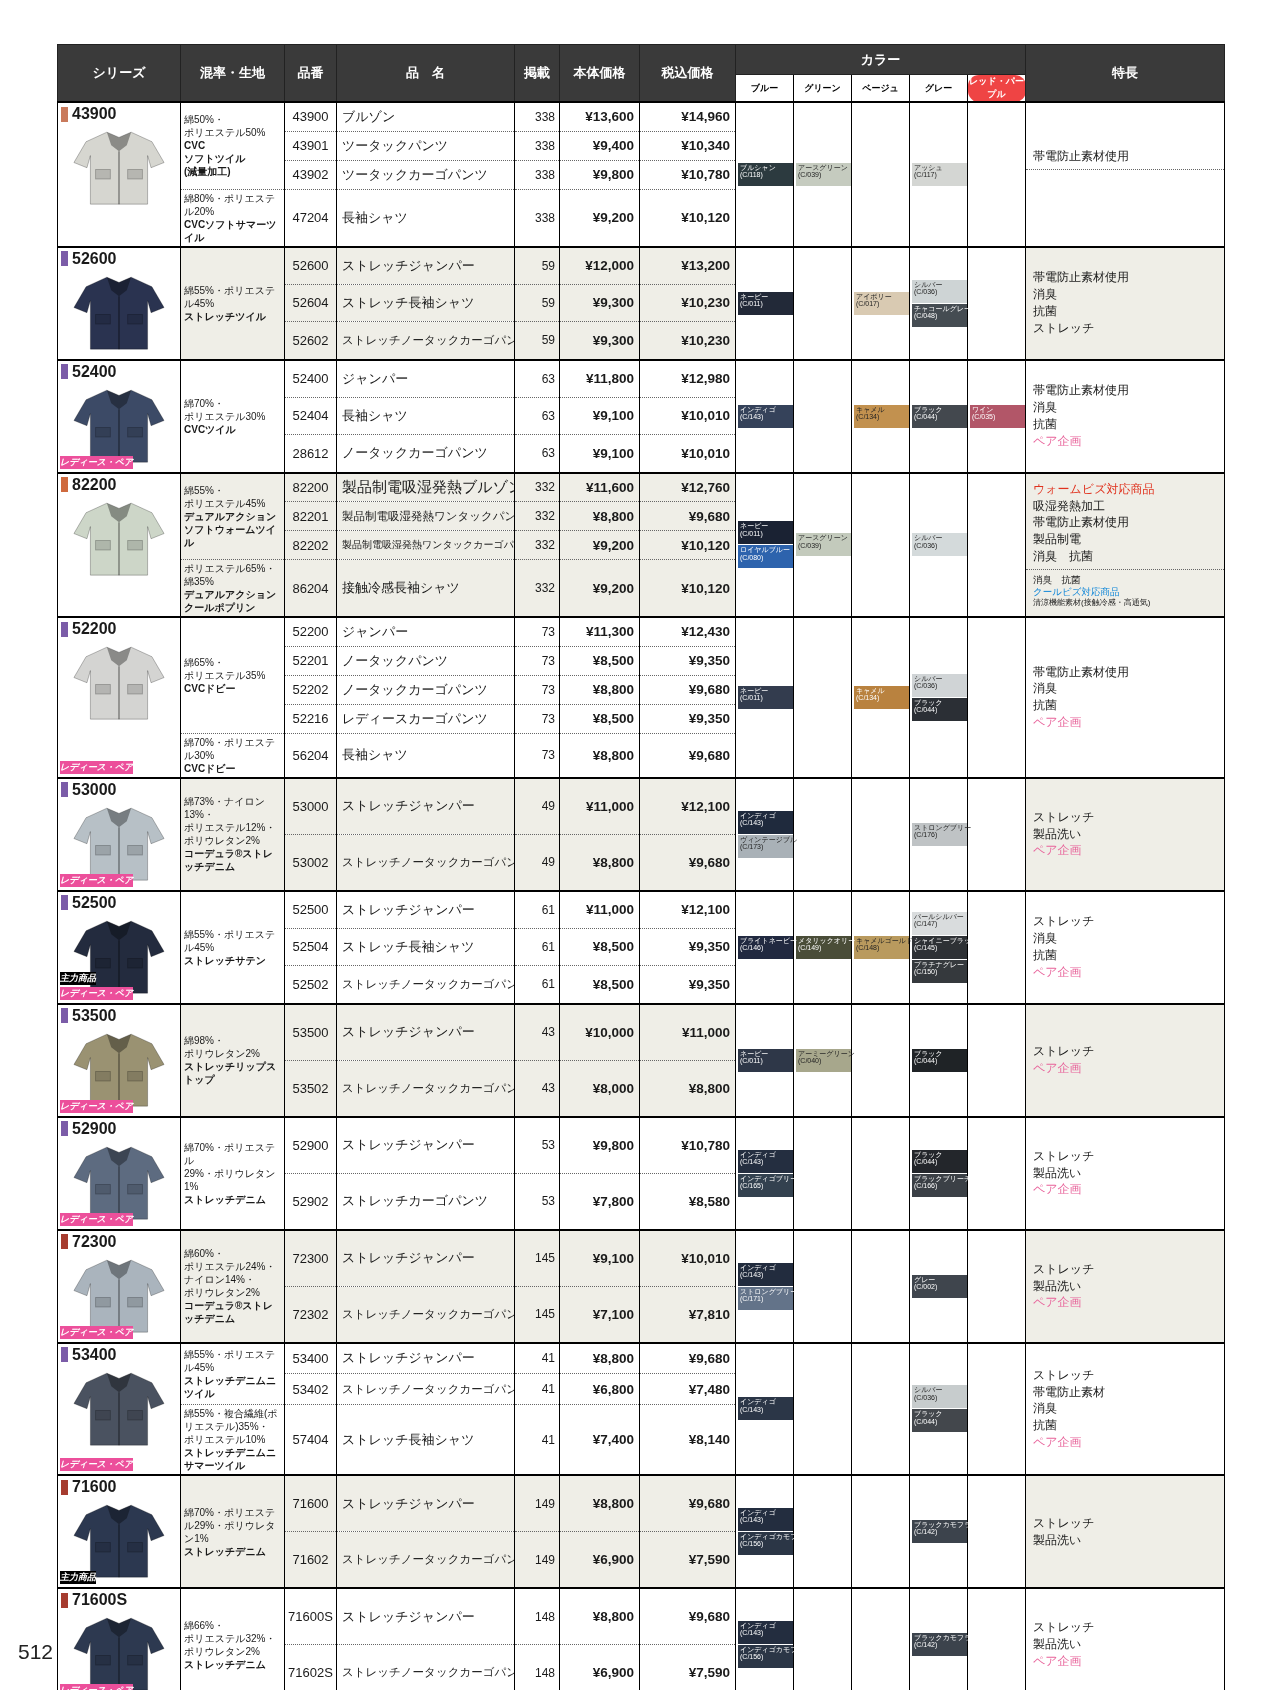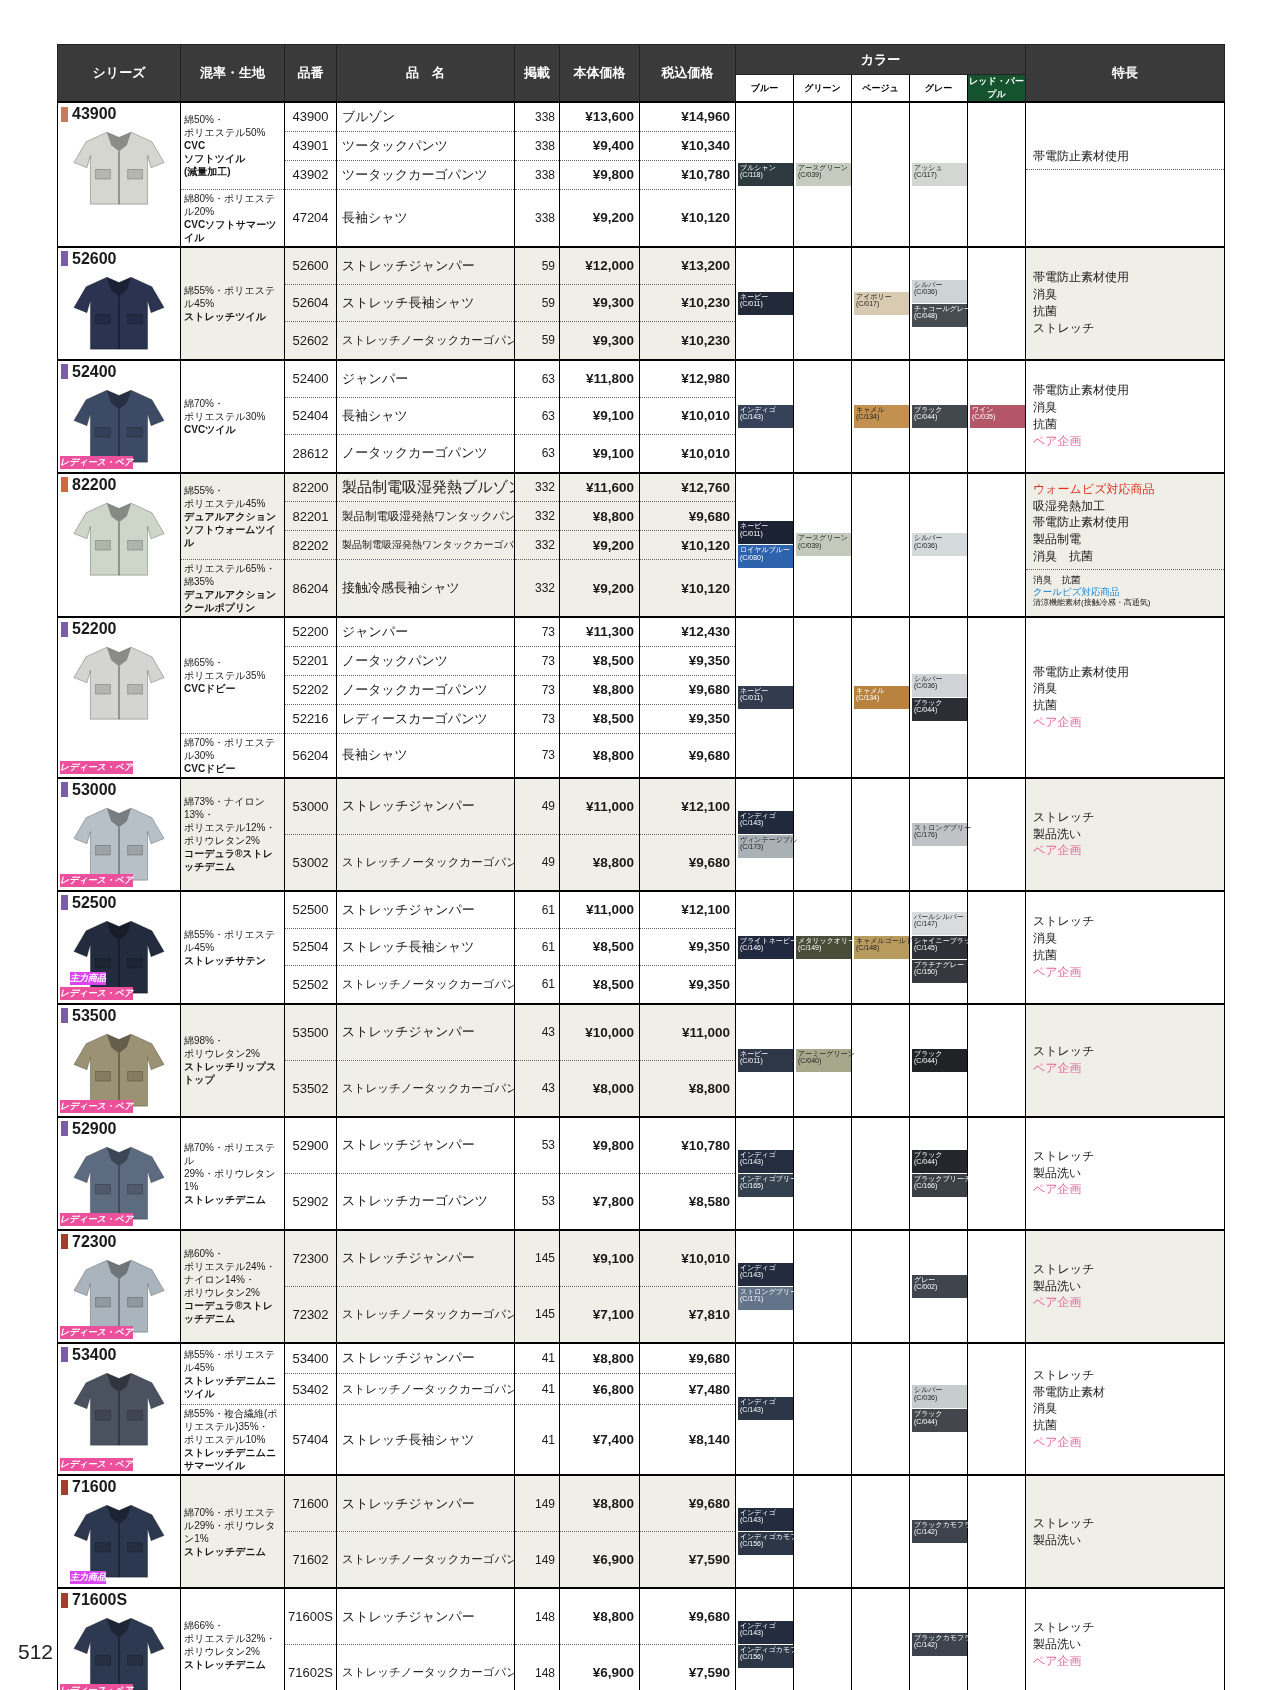--- a/index.html
+++ b/index.html
@@ -4,38 +4,38 @@
 <style>
   html,body{margin:0;padding:0;background:#fff;}
   body{width:1280px;height:1690px;font-family:"Liberation Sans","DejaVu Sans",sans-serif;color:#1a1a1a;position:relative;}
   .page{position:absolute;top:44px;left:57px;}
   table{border-collapse:collapse;table-layout:fixed;width:1167px;}
   th,td{box-sizing:border-box;}
   
   thead th{background:#3a3a3a;color:#fff;font-size:13px;font-weight:bold;border:1px solid #222;padding:2px;}
   thead tr.main th{height:30px;}
   thead tr.sub th{height:17px;font-size:9px;background:#fff;color:#000;border:1px solid #000;padding:0;}
-  thead tr.sub th.red-head{background:#14532d;color:#fff;}
+  thead tr.sub th.red-head{background:#ef4444;color:#fff;border-radius:11px;}
   
   tbody{border-top:2px solid #000;}
   tbody:last-of-type{border-bottom:3px solid #000;}
   tbody td{border-left:1px solid #000;border-right:1px solid #000;background:#fff;vertical-align:middle;padding:0;}
   tbody.beige td{background:#efeee7;}
   tbody.beige td.series-cell,tbody.beige td.color-cell{background:#fff;}
   td.sep{border-top:1px dotted #666;}
   .rows-2 tr{height:37px;} .rows-3 tr{height:31px;} .rows-4 tr{height:29px;} .rows-5 tr{height:29px;}
   
   .series-cell{position:relative;vertical-align:top;padding:2px 3px;}
   .series-head{display:flex;align-items:center;gap:4px;}
   .marker{width:7px;height:15px;flex:0 0 7px;}
   .series-code{font-weight:bold;font-size:16px;letter-spacing:0;}
   .photo-wrap{text-align:center;margin-top:1px;}
   .badges{position:absolute;left:2px;bottom:3px;}
   .badge{display:table;color:#fff;font-size:9px;font-weight:bold;font-style:italic;padding:14px 5px 1px 3px;margin-top:2px;white-space:nowrap;}
-  .badge-main{background:#d946ef;margin-left:10px;}
+  .badge-main{background:#000000;}
   .badge-pair{background:#ec4f9b;}
   
   .fabric-cell{font-size:10px;line-height:1.3;padding:2px 3px;text-align:left;}
   .fabric-cell .fl{display:block;}
   .fabric-cell .fb{font-weight:bold;}
   
   .row-code{font-size:13px;text-align:center;font-weight:normal;}
   .row-name{text-align:left;padding-left:5px;font-size:13px;overflow:hidden;white-space:nowrap;}
   .row-page{text-align:right;padding-right:4px;font-size:12px;}
   .row-price,.row-tax{text-align:right;padding-right:5px;font-size:13.5px;font-weight:bold;}

